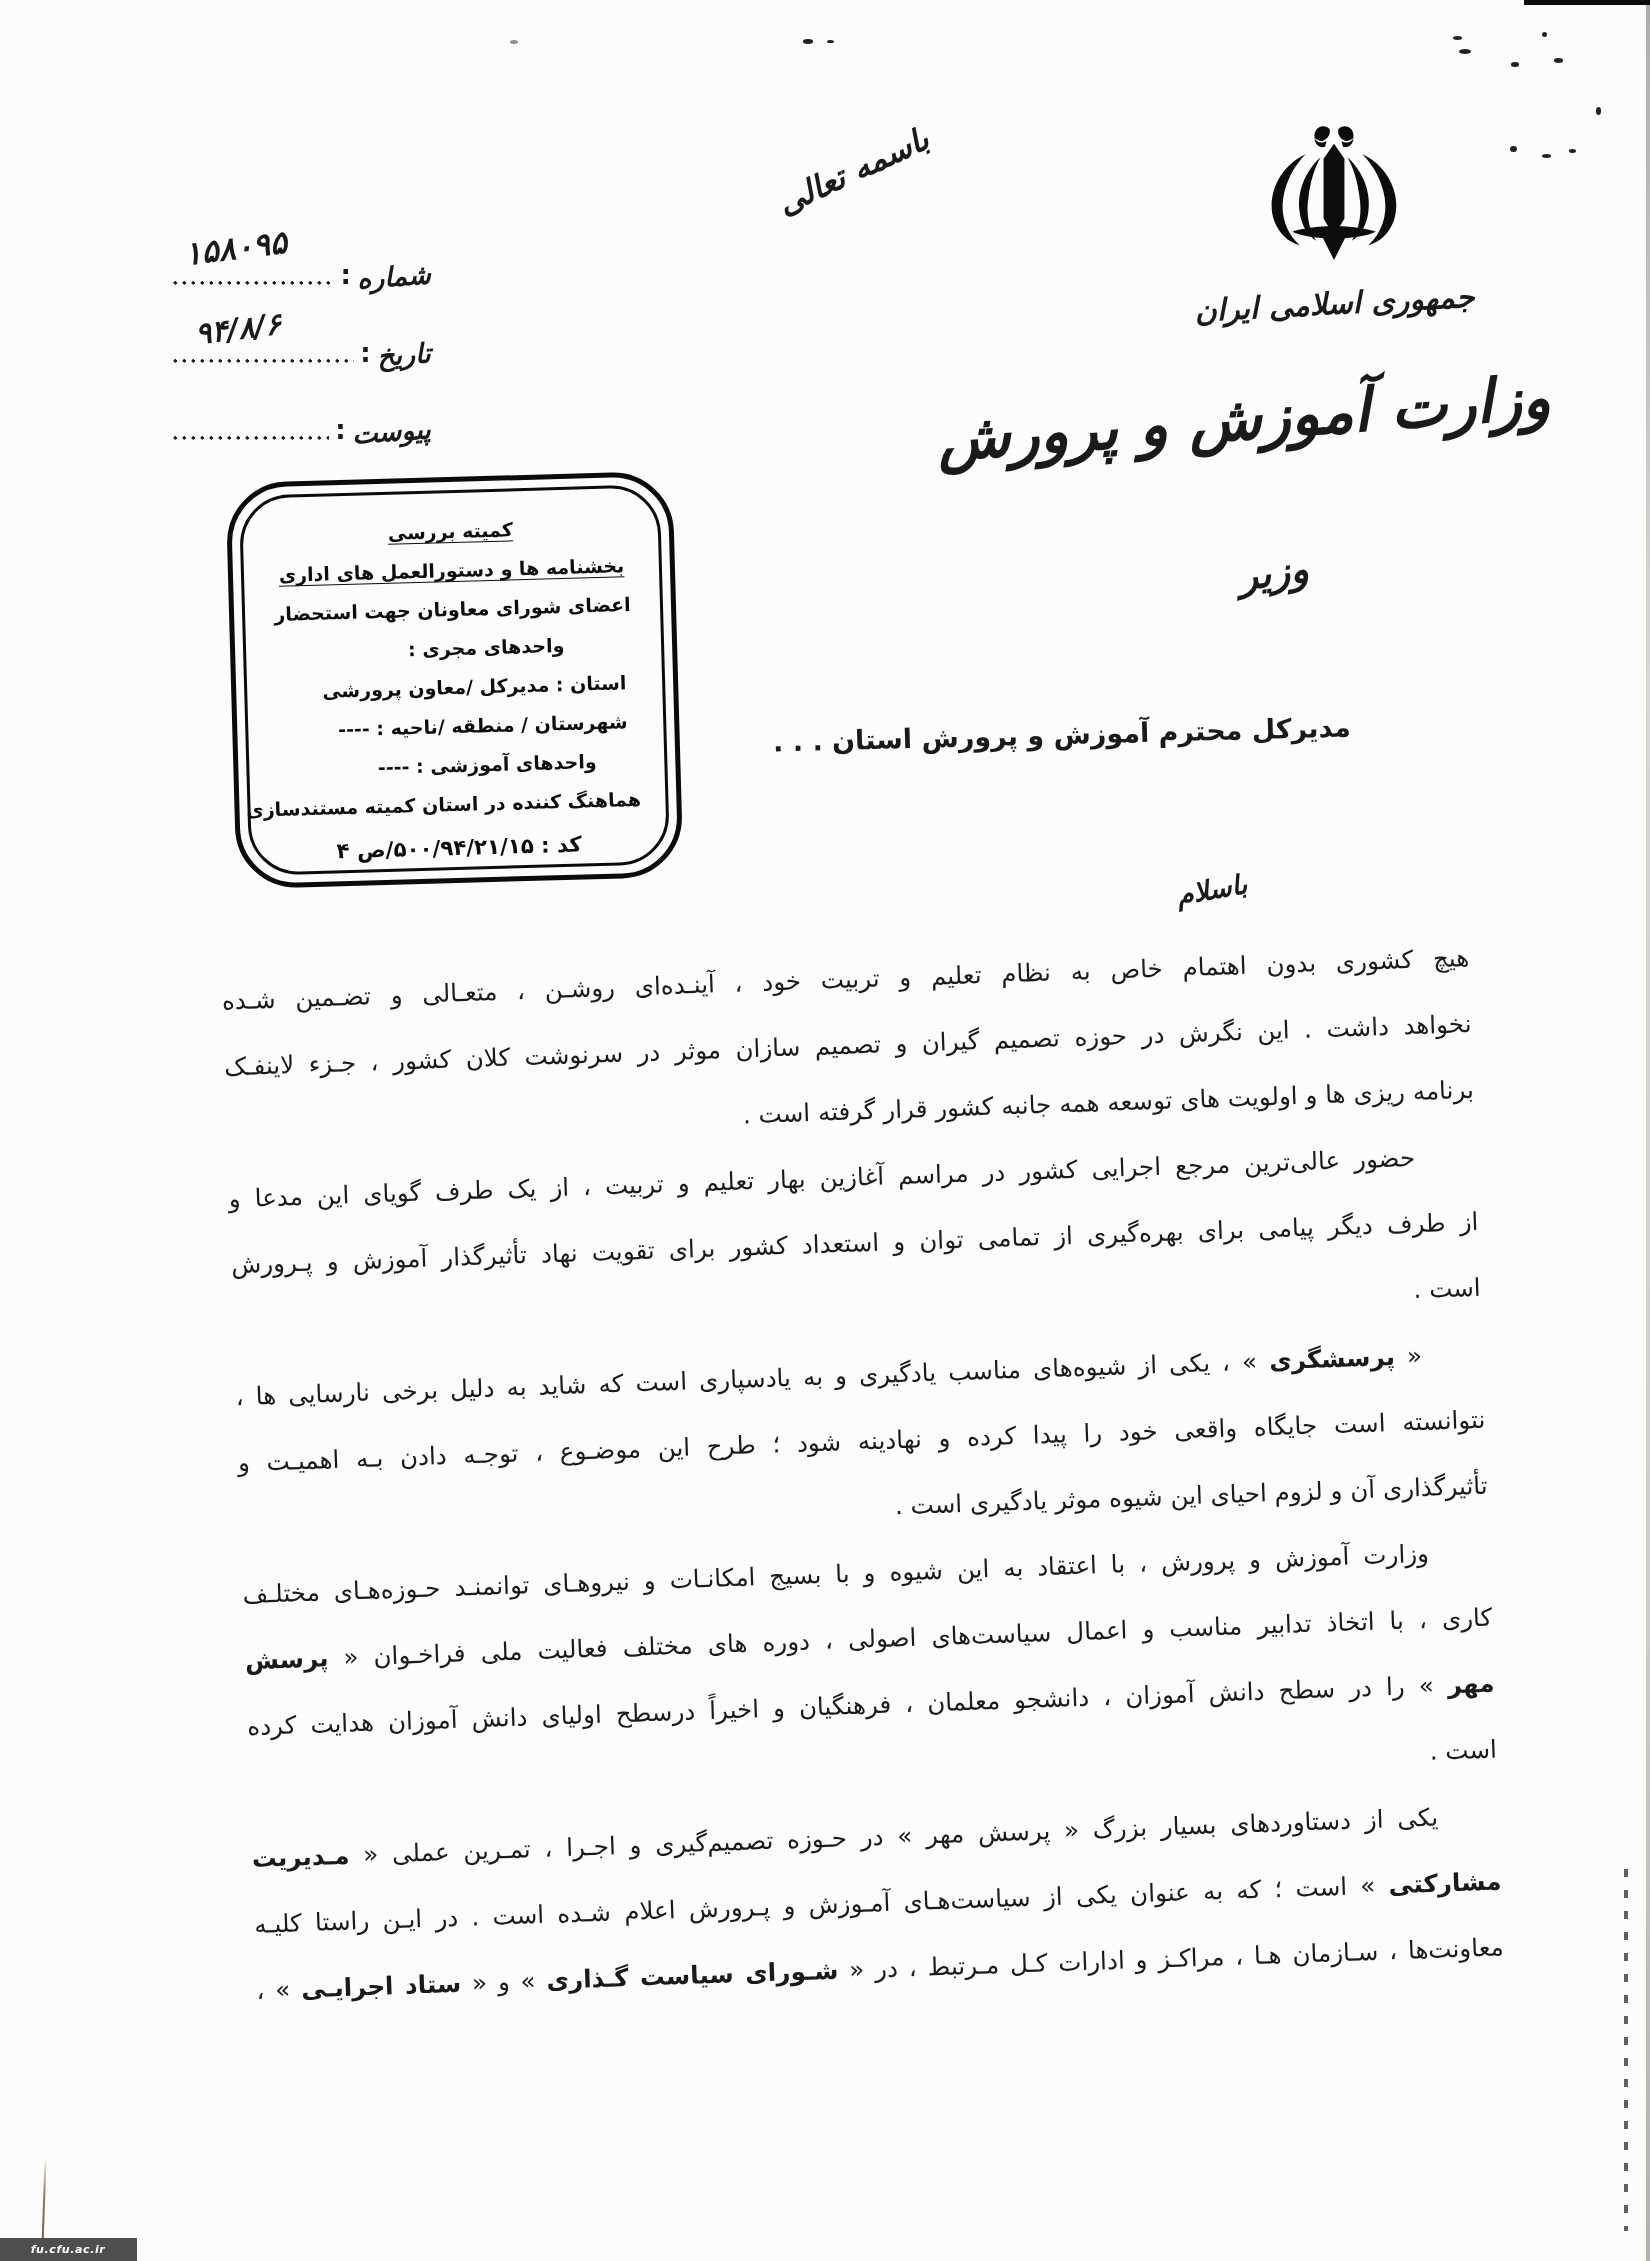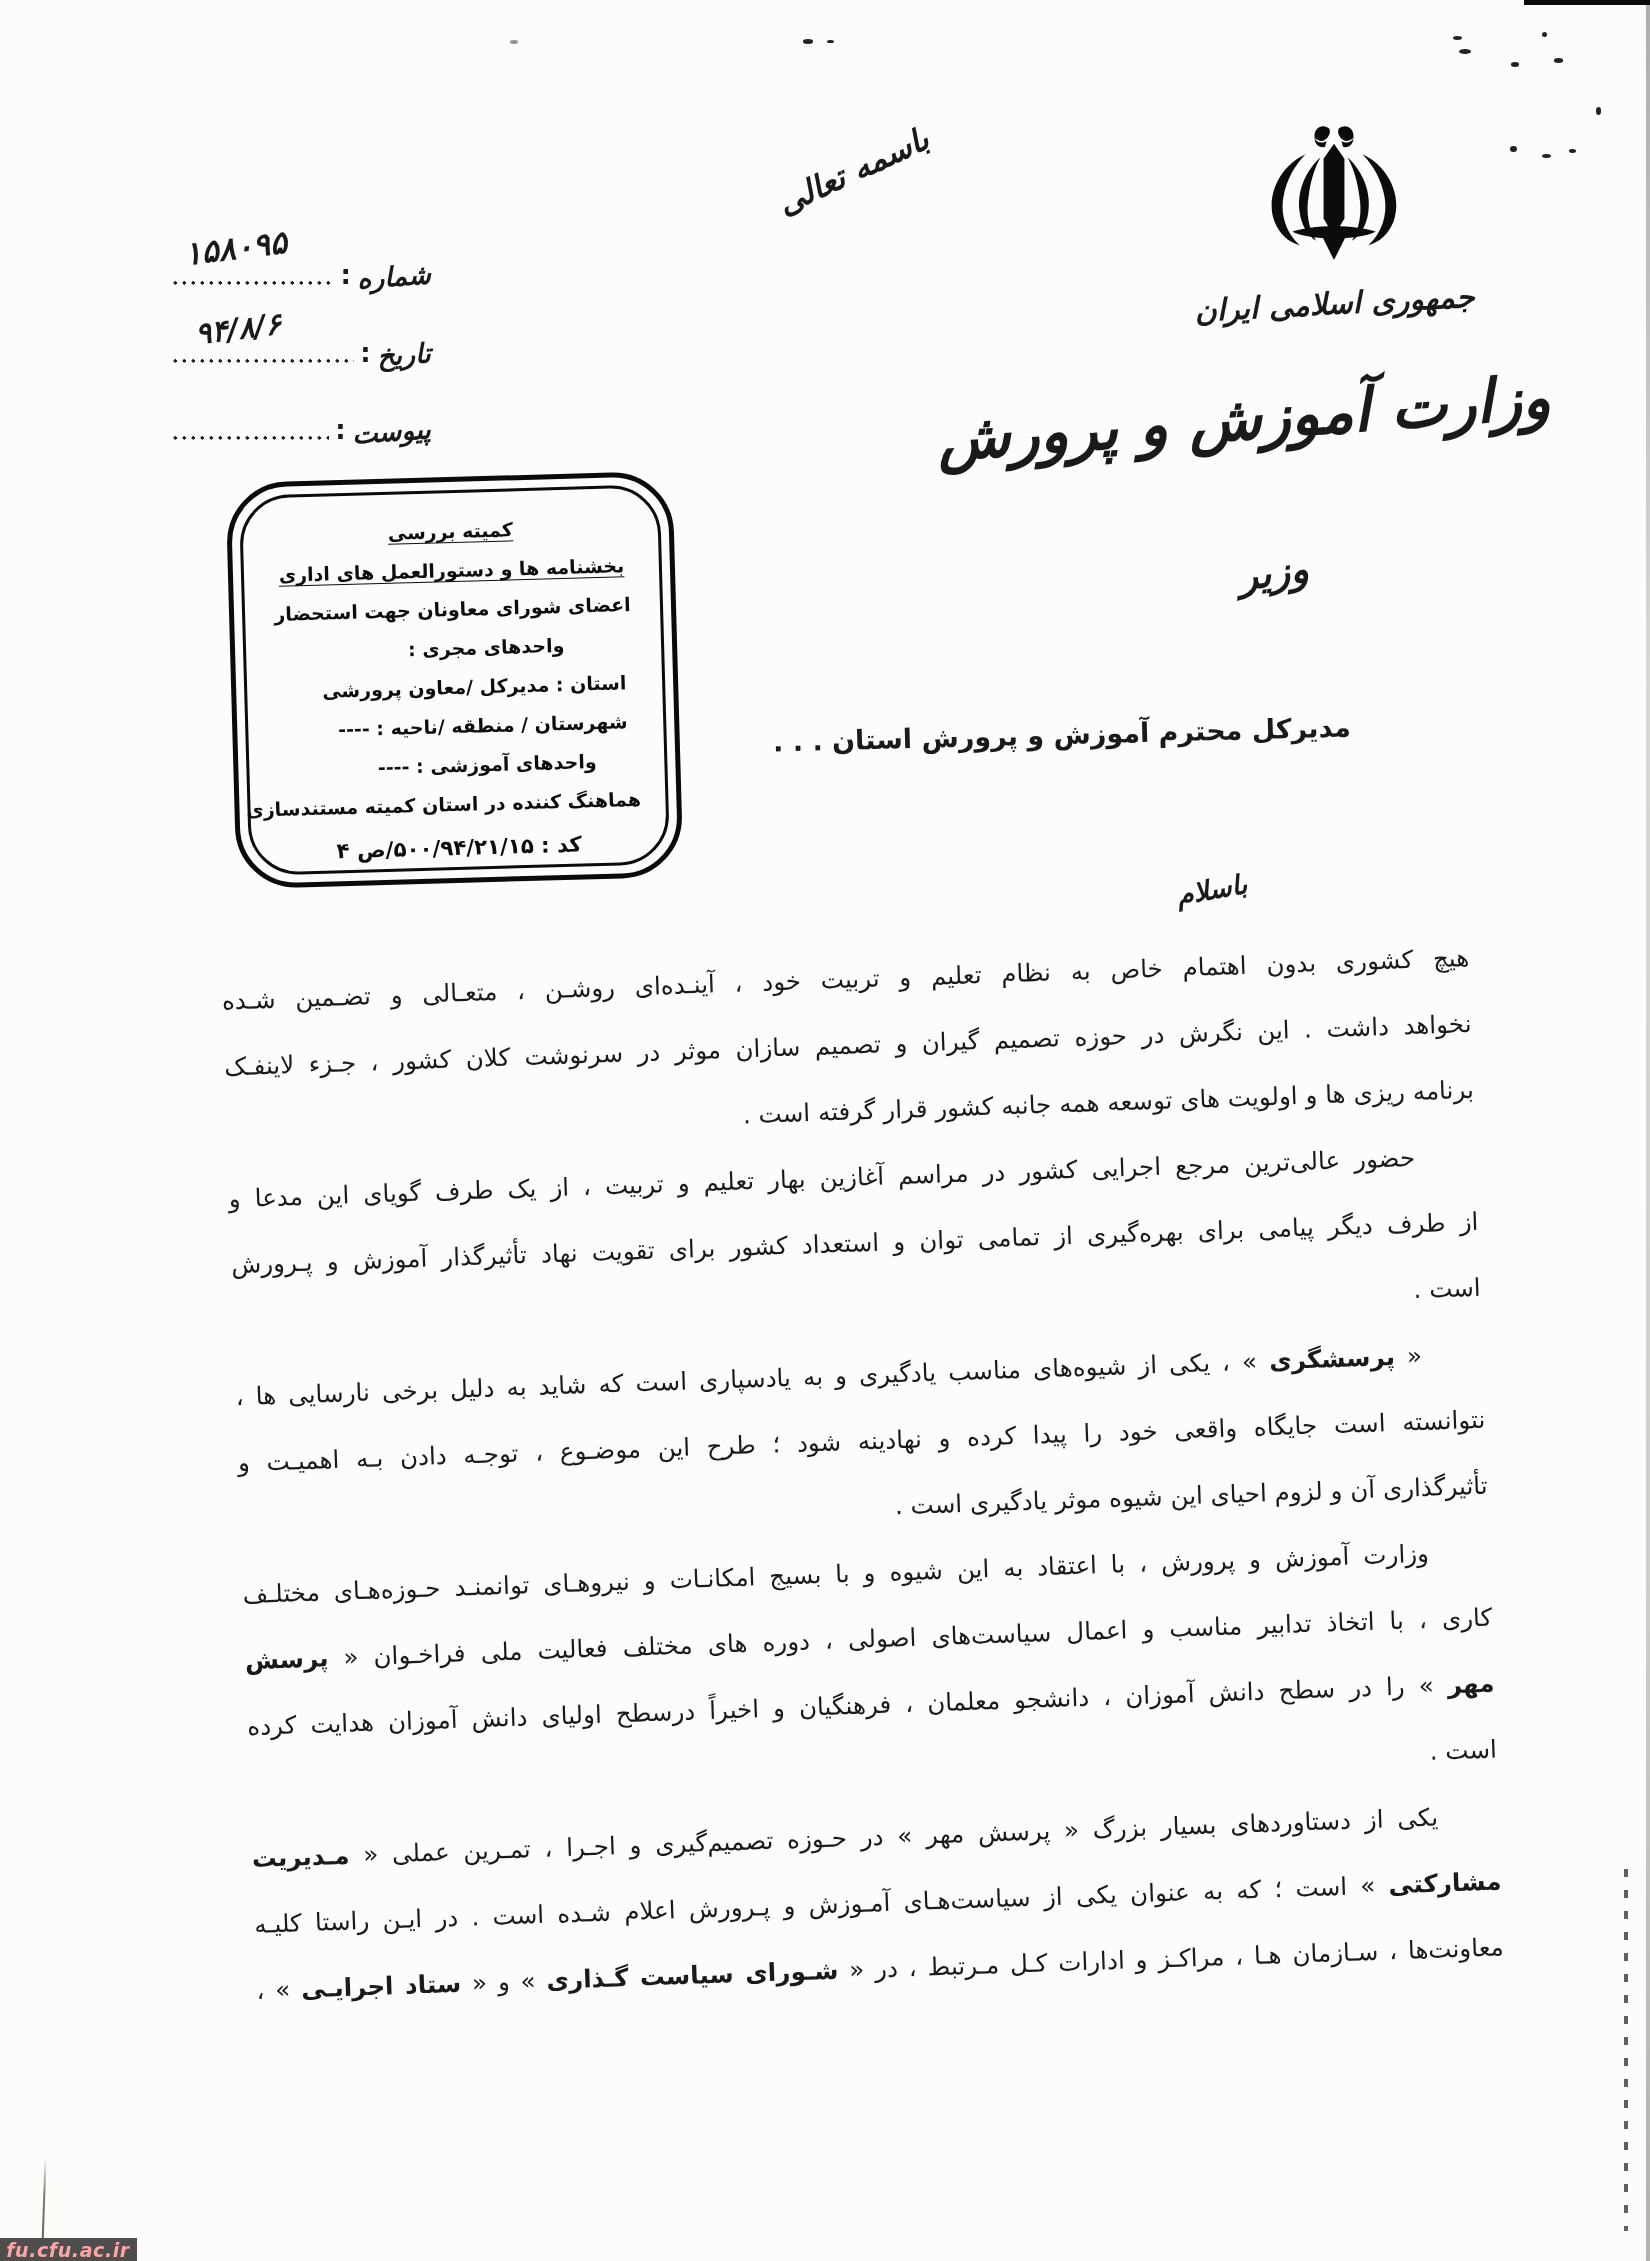--- a/index.html
+++ b/index.html
@@ -18,21 +18,21 @@
   .edge-band-top{position:absolute;top:0;right:0;width:126px;height:4.5px;background:#0c0c0c;}
   .dash-artifact{position:absolute;left:1625px;top:1869px;width:3.9px;height:362px;
     background:repeating-linear-gradient(180deg,#2b2b2b 0 8.4px,transparent 8.4px 21px);opacity:.75;}
   .crease{position:absolute;left:44px;top:2157px;width:1.9px;height:91px;
     background:linear-gradient(180deg,transparent,#8a7a6a 40%,#6f5f52 90%,transparent);transform:rotate(2deg);}
   .speck{position:absolute;background:#222;border-radius:50%;}
   
   .watermark{position:absolute;left:0;top:2238px;width:138px;height:23px;background:#4e4e4e;
     display:flex;align-items:center;justify-content:center;direction:ltr;}
   .watermark span{font-family:"DejaVu Sans",sans-serif;font-style:italic;font-weight:700;
-    font-size:19px;color:#fca5a5;letter-spacing:0.6px;}
+    font-size:11px;color:#ffffff;letter-spacing:0.6px;}
   
   .emblem{position:absolute;left:1260px;top:123px;width:150px;height:155px;}
   
   .republic{position:absolute;left:1151px;top:286px;width:369px;text-align:center;
     font-style:italic;font-weight:700;font-size:30px;transform:rotate(-3deg);white-space:nowrap;}
   .ministry{position:absolute;left:970px;top:382px;width:582px;text-align:center;
     font-style:italic;font-weight:700;font-size:60px;letter-spacing:-1.9px;
     transform:rotate(-4deg);white-space:nowrap;}
   .minister{position:absolute;left:1210px;top:550px;width:129px;text-align:center;
     font-style:italic;font-weight:700;font-size:39px;transform:rotate(-7deg);}

